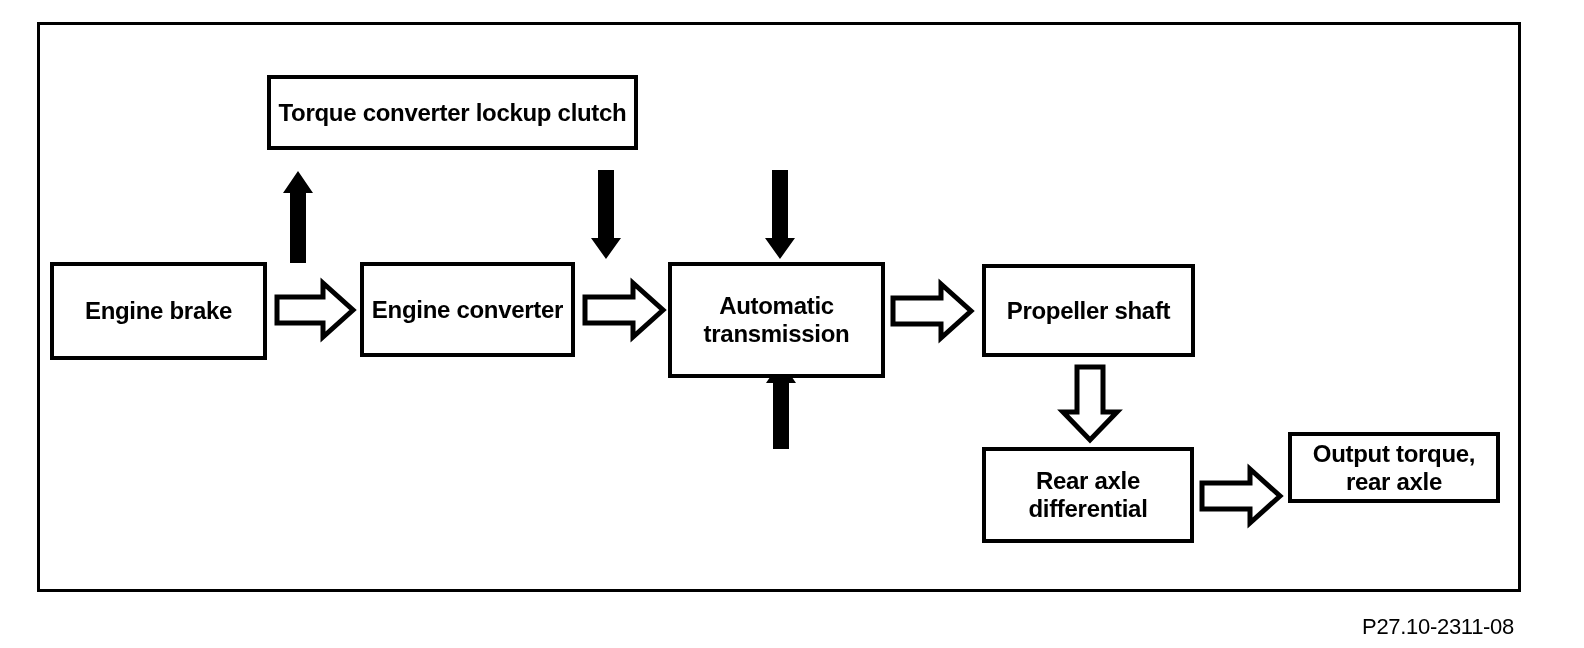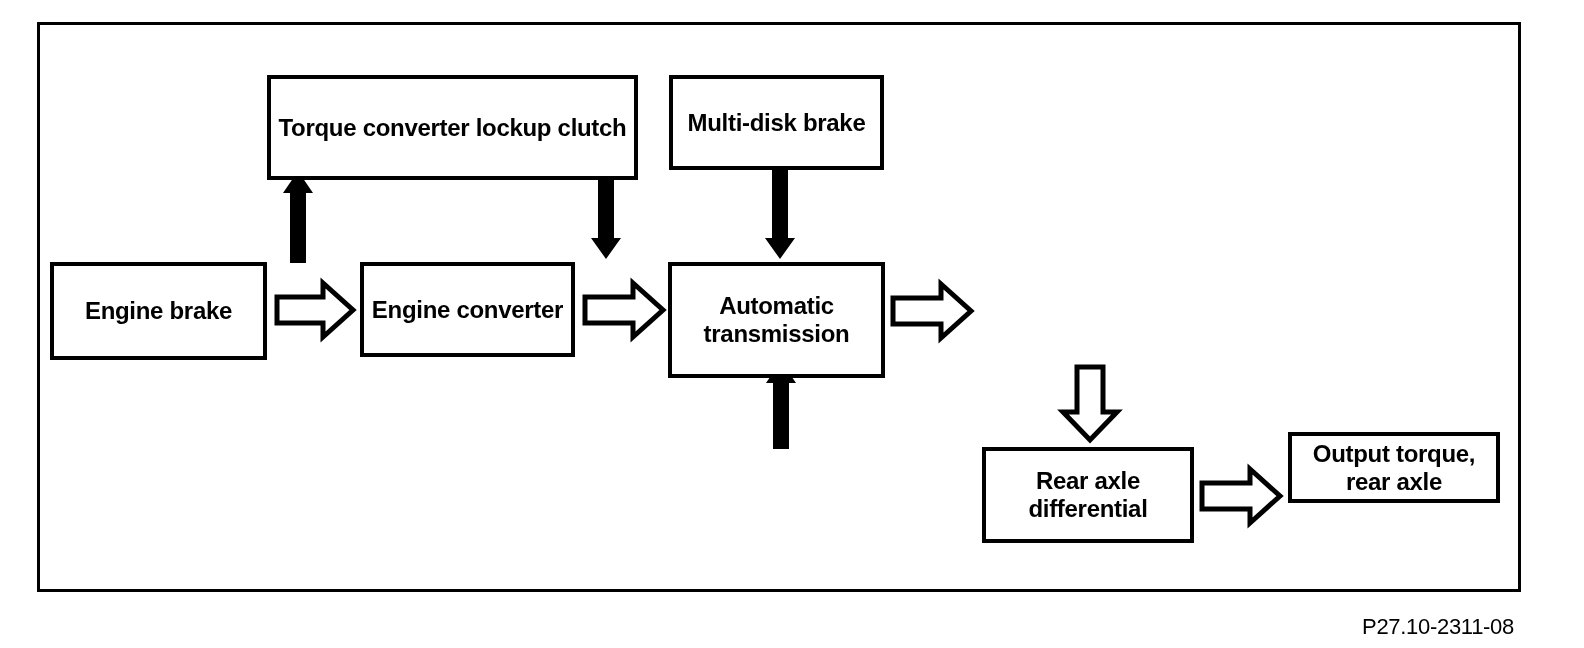--- a/index.html
+++ b/index.html
@@ -80,37 +80,37 @@
     <polygon points="585,297 633,297 633,283 663,310 633,337 633,323 585,323" fill="#ffffff" stroke="#000000" stroke-width="5"></polygon>
     <polygon points="893,298 941,298 941,284 971,311 941,338 941,324 893,324" fill="#ffffff" stroke="#000000" stroke-width="5"></polygon>
     <polygon points="1077,367 1103,367 1103,412 1117,412 1090,440 1063,412 1077,412" fill="#ffffff" stroke="#000000" stroke-width="5"></polygon>
     <polygon points="1202,483 1250,483 1250,469 1280,496 1250,523 1250,509 1202,509" fill="#ffffff" stroke="#000000" stroke-width="5"></polygon>
   </svg>
 
   <div class="node" style="left:50px; top:262px; width:217px; height:98px">
     <span class="node-label">Engine brake</span>
   </div>
 
-  <div class="node" style="left:267px; top:75px; width:371px; height:105px">
+  <div class="node" style="left:267px; top:75px; width:371px; height:75px">
     <span class="node-label">Torque converter lockup clutch</span>
   </div>
 
-  <div class="node" style="left:669px; top:75px; width:215px; height:95px">
-    <span class="node-label">Multi-disk brake</span>
-  </div>
 
   <div class="node" style="left:360px; top:262px; width:215px; height:95px">
     <span class="node-label">Engine converter</span>
   </div>
 
   <div class="node" style="left:668px; top:262px; width:217px; height:116px">
     <span class="node-label">Automatic
 transmission</span>
   </div>
 
+  <div class="node" style="left:982px; top:264px; width:213px; height:93px">
+    <span class="node-label">Propeller shaft</span>
+  </div>
 
 
   <div class="node" style="left:982px; top:447px; width:212px; height:96px">
     <span class="node-label">Rear axle
 differential</span>
   </div>
 
   <div class="node" style="left:1288px; top:432px; width:212px; height:71px">
     <span class="node-label">Output torque,
 rear axle</span>

